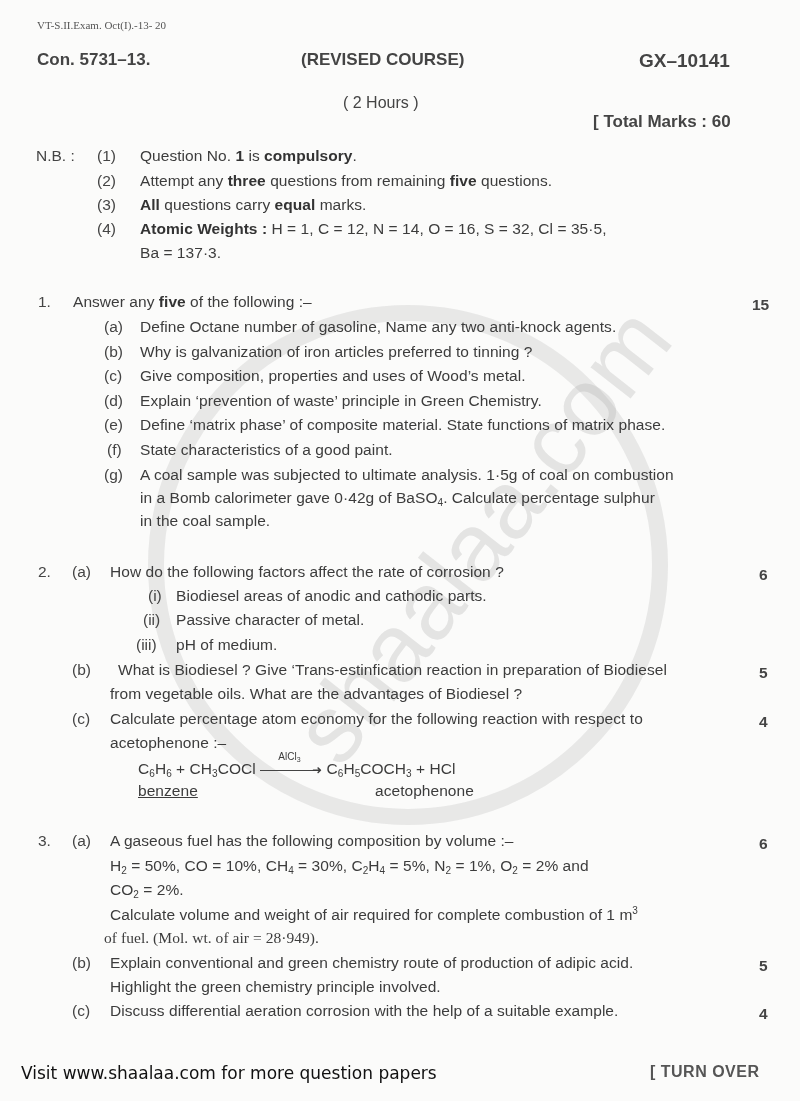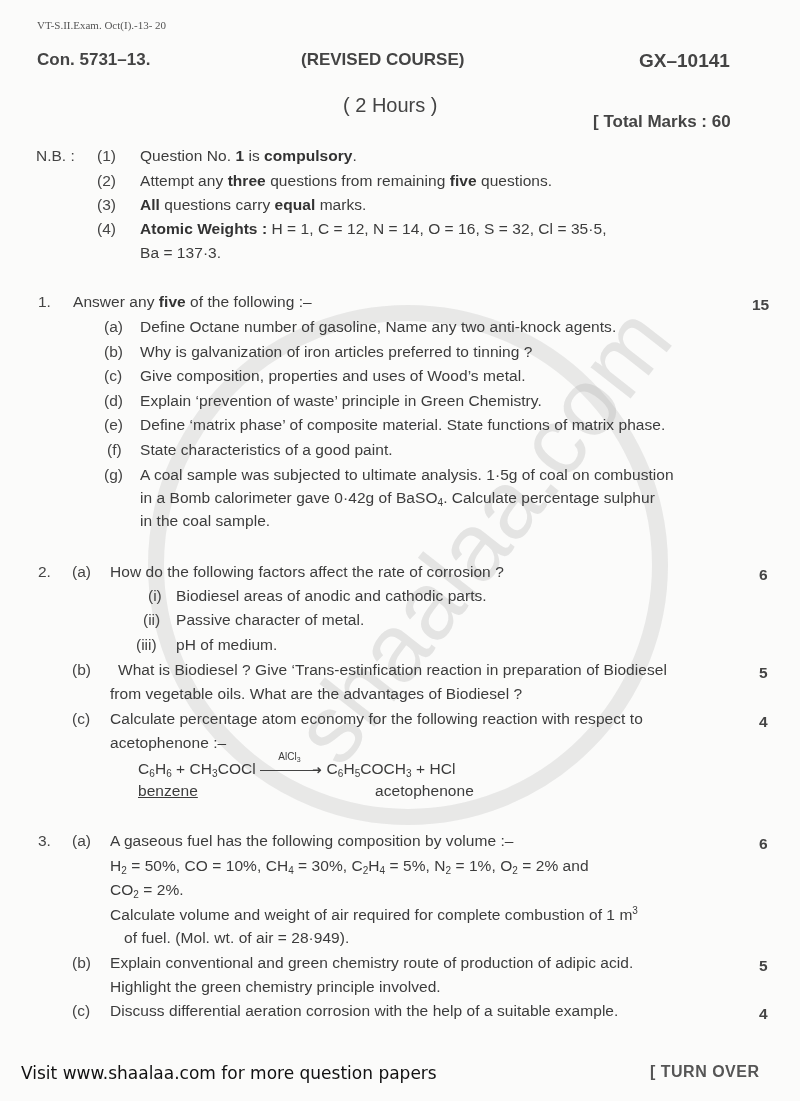--- a/index.html
+++ b/index.html
@@ -3,21 +3,21 @@
 <meta charset="utf-8">
 <style>
   html, body { margin:0; padding:0; }
   body {
     width:800px; height:1101px; background:#fbfbfa; position:relative; overflow:hidden;
     font-family:"Liberation Sans", sans-serif; color:#3a3a3a;
   }
   .abs { position:absolute; white-space:nowrap; }
   .hdr-small { font-family:"Liberation Serif", serif; font-size:11px; color:#555; }
   .hdr-bold { font-weight:bold; font-size:17px; color:#444; }
-  .hdr-mid { font-size:20px; color:#444;text-align:center; }
+  .hdr-mid { font-size:16px; color:#444;text-align:center; }
   .txt { font-size:15.5px; color:#3c3c3c; letter-spacing:0.05px; }
   b { color:#333; }
   .lbl { font-size:15.5px; color:#444; }
   .marks { font-size:15.5px; font-weight:bold; color:#444; }
   sub { font-size:10px; vertical-align:-3px; line-height:0; }
   sup { font-size:10px; vertical-align:6px; line-height:0; }
   .watermark {
     position:absolute; left:148px; top:305px; width:520px; height:520px;
     border:16px solid rgba(190,190,190,0.30); border-radius:50%;
     box-sizing:border-box; pointer-events:none;
@@ -126,21 +126,21 @@
 <div class="abs txt" style="left:110px; top:857px;">
   <span>H</span><sub>2</sub><span> = 50%, </span>
   <span>CO</span><span> = 10%, </span>
   <span>CH</span><sub>4</sub><span> = 30%, </span>
   <span>C</span><sub>2</sub><span>H</span><sub>4</sub><span> = 5%, </span>
   <span>N</span><sub>2</sub><span> = 1%, </span>
   <span>O</span><sub>2</sub><span> = 2% and</span>
 </div>
 <div class="abs txt" style="left:110px; top:881px;"><span>CO</span><sub>2</sub><span> = 2%.</span></div>
 <div class="abs txt" style="left:110px; top:906px;"><span>Calculate volume and weight of air required for complete combustion of 1 m</span><sup>3</sup></div>
-<div class="abs txt" style="left:124px; top:929px;">of fuel. (Mol. wt. of air = 28·949).</div>
+<div class="abs txt" style="left:104px; top:929px;font-family:Liberation Serif, serif;">of fuel. (Mol. wt. of air = 28·949).</div>
 
 <div class="abs lbl" style="left:72px; top:954px;">(b)</div>
 <div class="abs txt" style="left:110px; top:954px;">Explain conventional and green chemistry route of production of adipic acid.</div>
 <div class="abs marks" style="left:759px; top:957px;">5</div>
 <div class="abs txt" style="left:110px; top:978px;">Highlight the green chemistry principle involved.</div>
 
 <div class="abs lbl" style="left:72px; top:1002px;">(c)</div>
 <div class="abs txt" style="left:110px; top:1002px;">Discuss differential aeration corrosion with the help of a suitable example.</div>
 <div class="abs marks" style="left:759px; top:1005px;">4</div>
 

